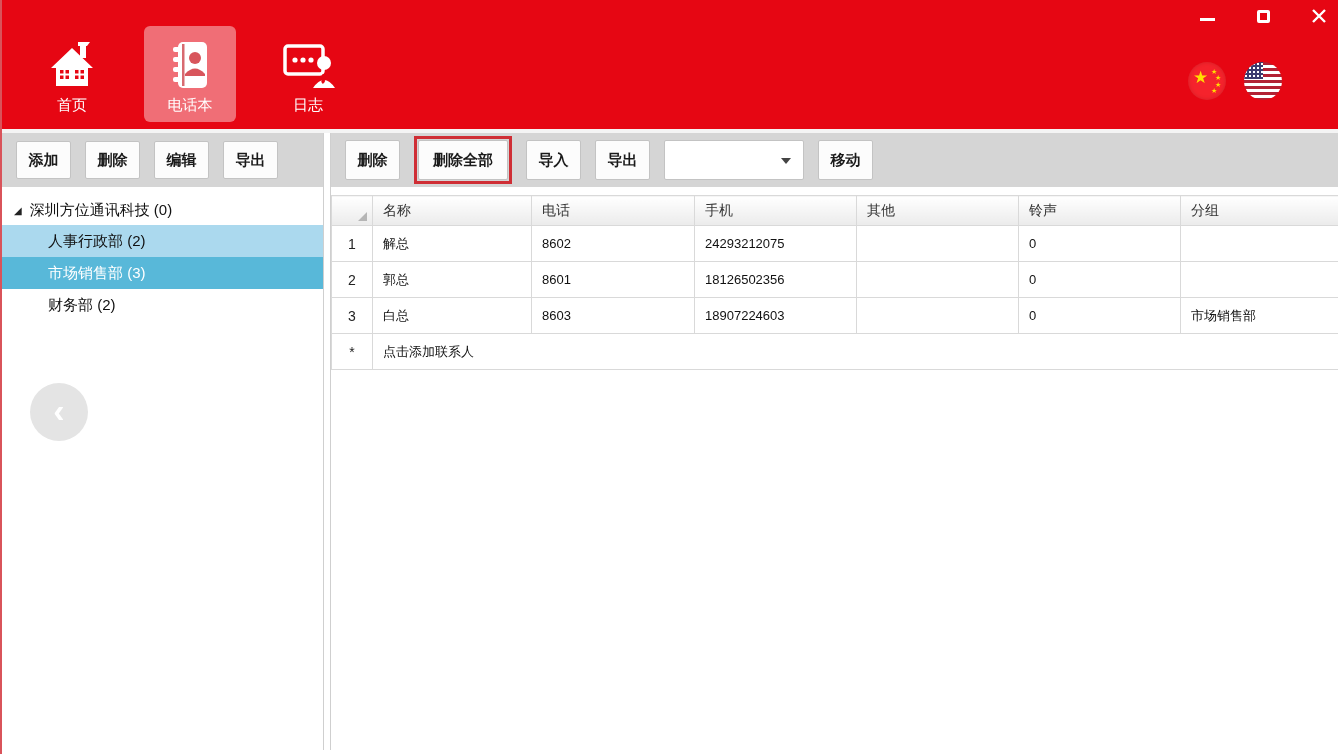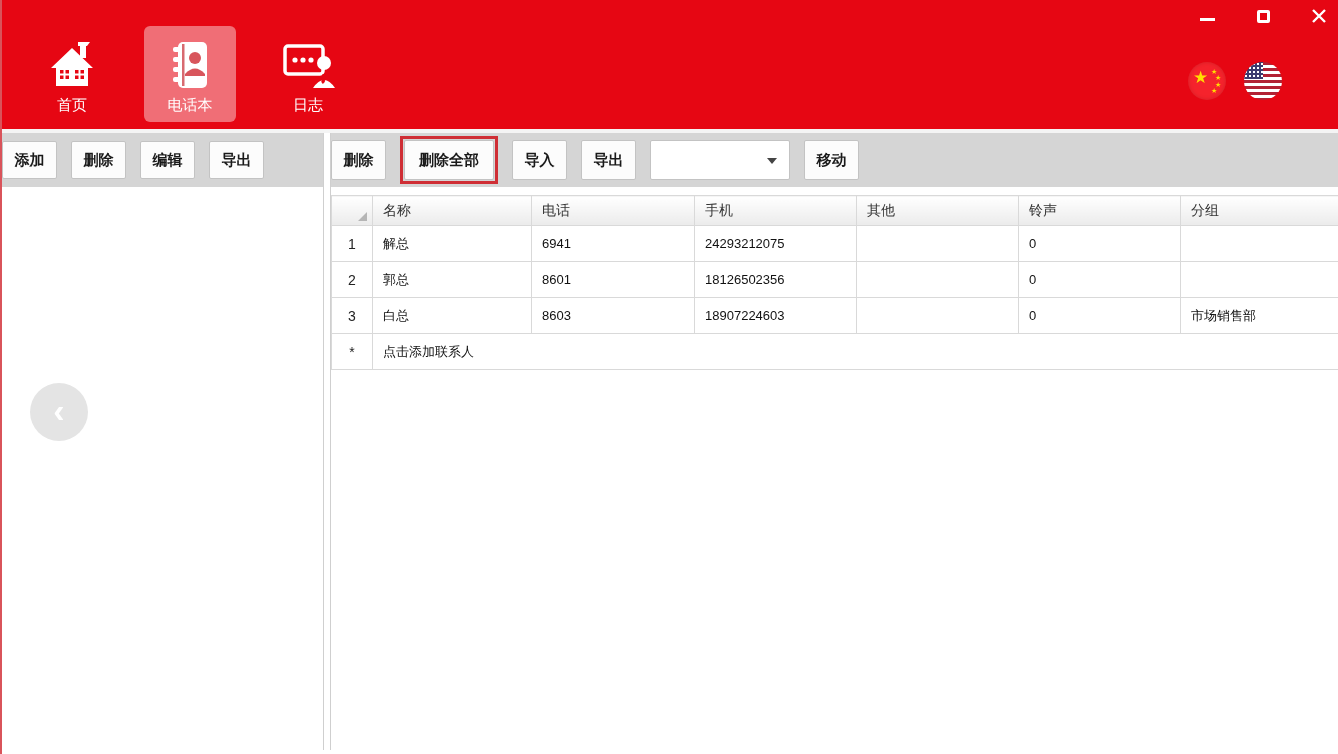--- a/index.html
+++ b/index.html
@@ -42,21 +42,21 @@
   }
 
   
   .content { display:flex; height:617px; }
   .sidebar { width:321px; background:#fff; position:relative; }
   .splitter { width:8px; background:#fff; border-left:1px solid #cfcfcf; border-right:1px solid #cfcfcf; cursor:col-resize; }
   .main { flex:1; background:#fff; overflow:hidden; }
 
   .toolbar {
     height:54px; background:#d5d5d5; display:flex; align-items:center;
-    gap:14px;
+    padding-left:14px; gap:14px;
   }
   .tb-btn {
     min-width:55px; height:38px; padding:0 10px; background:#fcfcfc;
     border:1px solid #c3c3c3; border-radius:2px; font-weight:bold; font-size:15px;
     color:#1a1a1a; cursor:pointer; font-family:inherit;
   }
   .main .toolbar .tb-btn { height:40px; }
   .annotation-box { border:3px solid #cf2e35; padding:1px; display:inline-flex; background:transparent; }
   .annotation-box .tb-btn { min-width:90px; border-color:#c3c3c3; }
   .group-select {
@@ -189,20 +189,28 @@
   <div class="content">
 
     <aside class="sidebar">
       <div class="toolbar">
         <button class="tb-btn">添加</button>
         <button class="tb-btn">删除</button>
         <button class="tb-btn">编辑</button>
         <button class="tb-btn">导出</button>
       </div>
 
+      <div class="tree">
+        <div class="tree-root">
+          <span class="expander">◢</span><span>深圳方位通讯科技  (0)</span>
+        </div>
+        <div class="tree-item hl">人事行政部  (2)</div>
+        <div class="tree-item sel">市场销售部  (3)</div>
+        <div class="tree-item">财务部  (2)</div>
+      </div>
 
       <div class="collapse-circle">
         <span class="chev">‹</span>
       </div>
     </aside>
 
     <div class="splitter"></div>
 
     <section class="main">
       <div class="toolbar">
@@ -240,21 +248,21 @@
               <th>手机</th>
               <th>其他</th>
               <th>铃声</th>
               <th>分组</th>
             </tr>
           </thead>
           <tbody>
             <tr>
               <td class="rownum">1</td>
               <td>解总</td>
-              <td>6941</td>
+              <td>8602</td>
               <td>24293212075</td>
               <td></td>
               <td>0</td>
               <td></td>
             </tr>
             <tr>
               <td class="rownum">2</td>
               <td>郭总</td>
               <td>8601</td>
               <td>18126502356</td>

